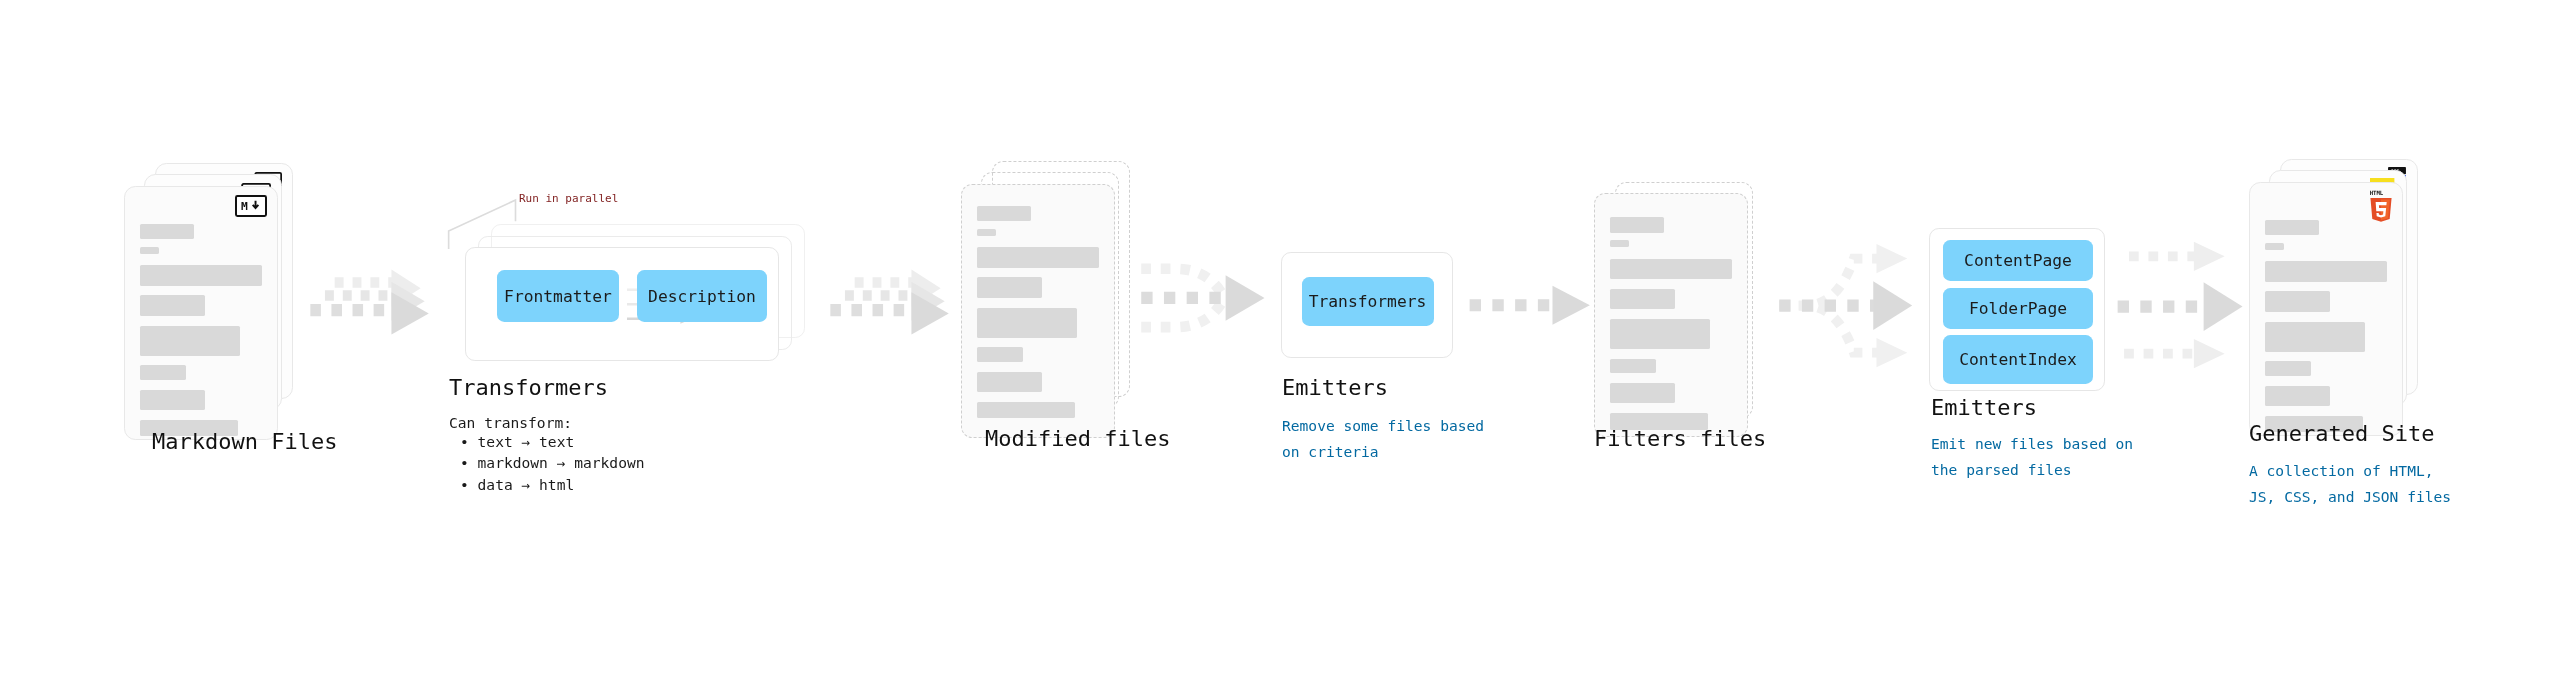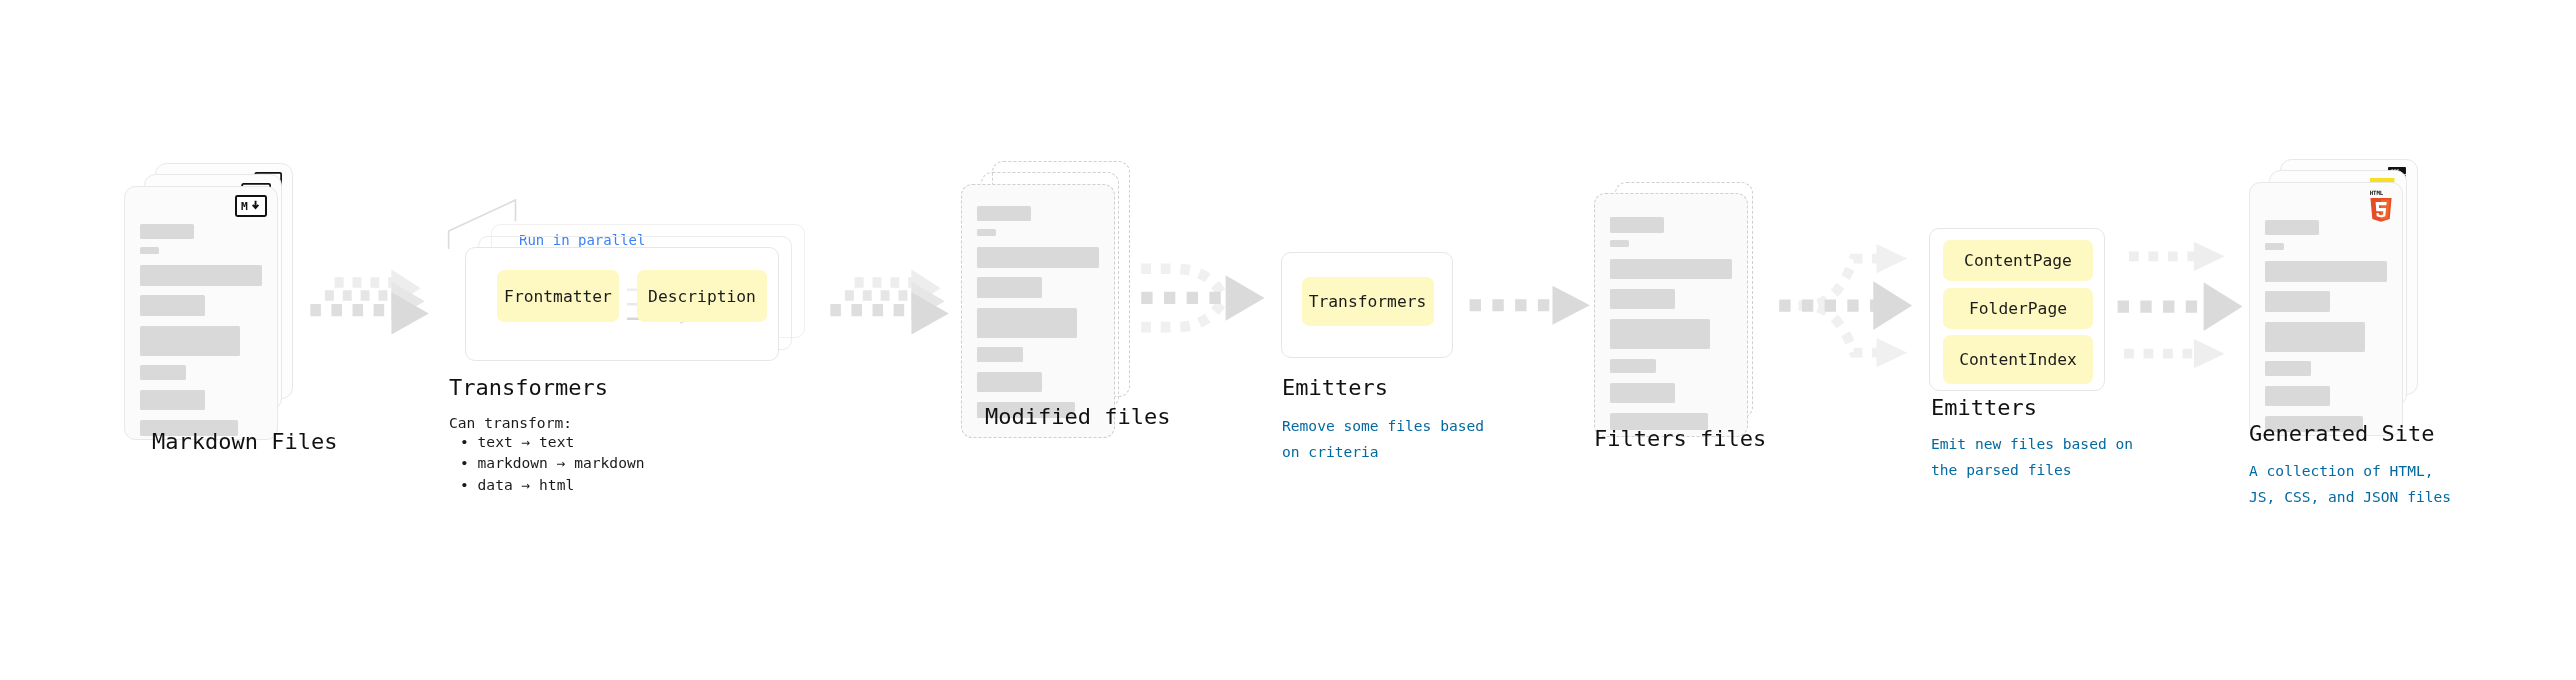--- a/index.html
+++ b/index.html
@@ -75,21 +75,21 @@
     border: 1.6px solid #e6e6e6;
     border-radius: 9.8px;
     background: #ffffff;
     box-sizing: border-box;
   }
   .groupbox.ghost2 { border-color:#f0f0f0; background:transparent; }
   .groupbox.ghost1 { border-color:#ebebeb; background:transparent; }
 
   .pill {
     position: absolute;
-    background: #fef9c3;
+    background: #7dd3fc;
     border-radius: 7.3px;
     color: #1b1b1b;
     font-size: 16.3px;
     display: flex;
     align-items: center;
     justify-content: center;
     box-sizing: border-box;
     white-space: nowrap;
   }
   .pill.g2 { background:#ececec; color:transparent; }
@@ -105,24 +105,23 @@
   }
   .subtitle {
     position: absolute;
     font-size: 14.6px;
     line-height: 26px;
     color: #0369a1;
     white-space: pre;
   }
   .note-parallel {
     position: absolute;
-    font-size: 14px;
-    color: #3b82f6;
+    font-size: 11px;
+    color: #7f1d1d;
     white-space: nowrap;
-    margin-top: 40px;
   }
   .bullets {
     position: absolute;
     font-size: 14.6px;
     line-height: 19.5px;
     color: #1a1a1a;
     white-space: pre;
   }
 
   svg { display: block; overflow: visible; }
@@ -261,21 +260,21 @@
         <div class="bar" style="width:19.5px;  height:7.3px;  margin-bottom:11.4px;"></div>
         <div class="bar" style="width:100%;  height:20.3px; margin-bottom:9.8px;"></div>
         <div class="bar" style="width:53%;   height:20.3px; margin-bottom:9.8px;"></div>
         <div class="bar" style="width:82%;   height:30px; margin-bottom:9.8px;"></div>
         <div class="bar" style="width:38%;   height:14.6px; margin-bottom:9.8px;"></div>
         <div class="bar" style="width:53%;   height:20.3px; margin-bottom:9.8px;"></div>
         <div class="bar" style="width:80%;   height:16.3px;"></div>
       </div>
     </div>
   </div>
-  <div class="title" style="left:961px; top:404px;padding-left:24px;">Modified files</div>
+  <div class="title" style="left:961px; top:426px;padding-left:24px;">Modified files</div>
 
   <div class="node" style="left:1138px; top:249px;">
     <svg width="146" height="106" viewBox="0 0 180 130">
       <path d="M4 24 L46 24 Q86 24 104 56" stroke="#f0f0f0" stroke-width="13" stroke-dasharray="12 12" fill="none"></path>
       <path d="M4 96 L46 96 Q86 96 104 64" stroke="#f0f0f0" stroke-width="13" stroke-dasharray="12 12" fill="none"></path>
       <line x1="4" y1="60" x2="112" y2="60" stroke="#dcdcdc" stroke-width="15" stroke-dasharray="14 14"></line>
       <polygon points="108,32 156,60 108,88" fill="#dadada"></polygon>
     </svg>
   </div>
 

